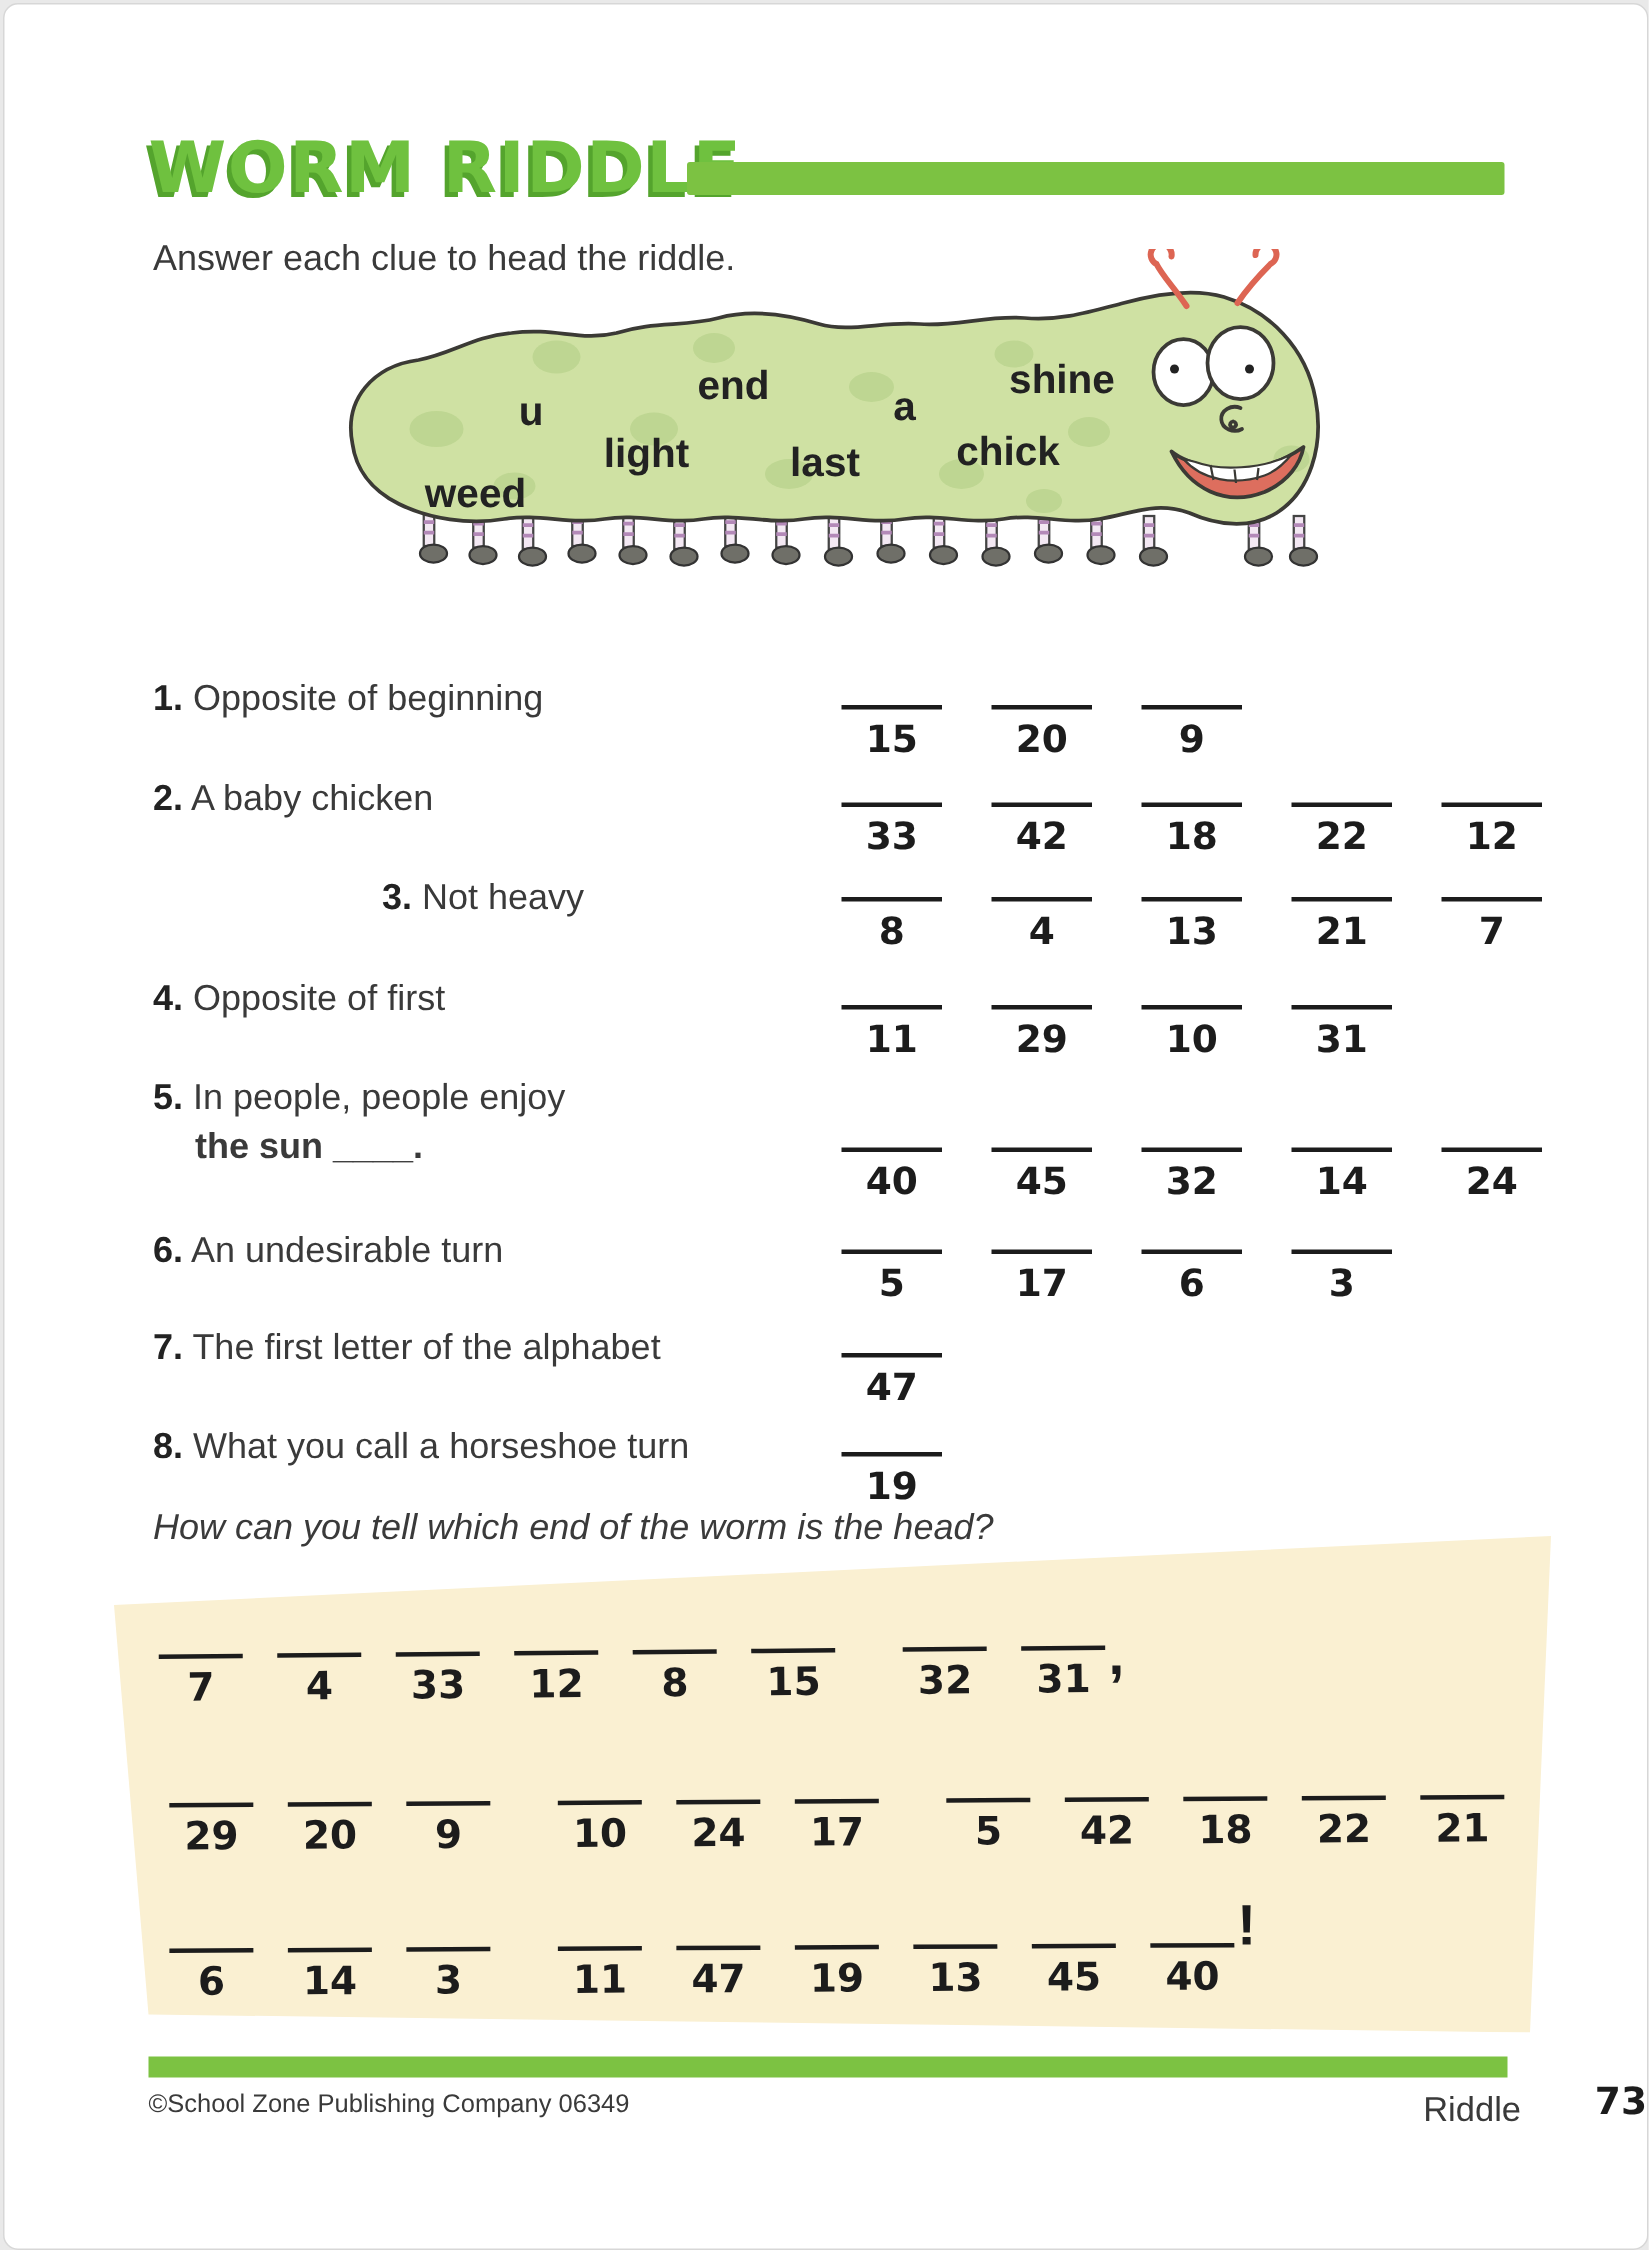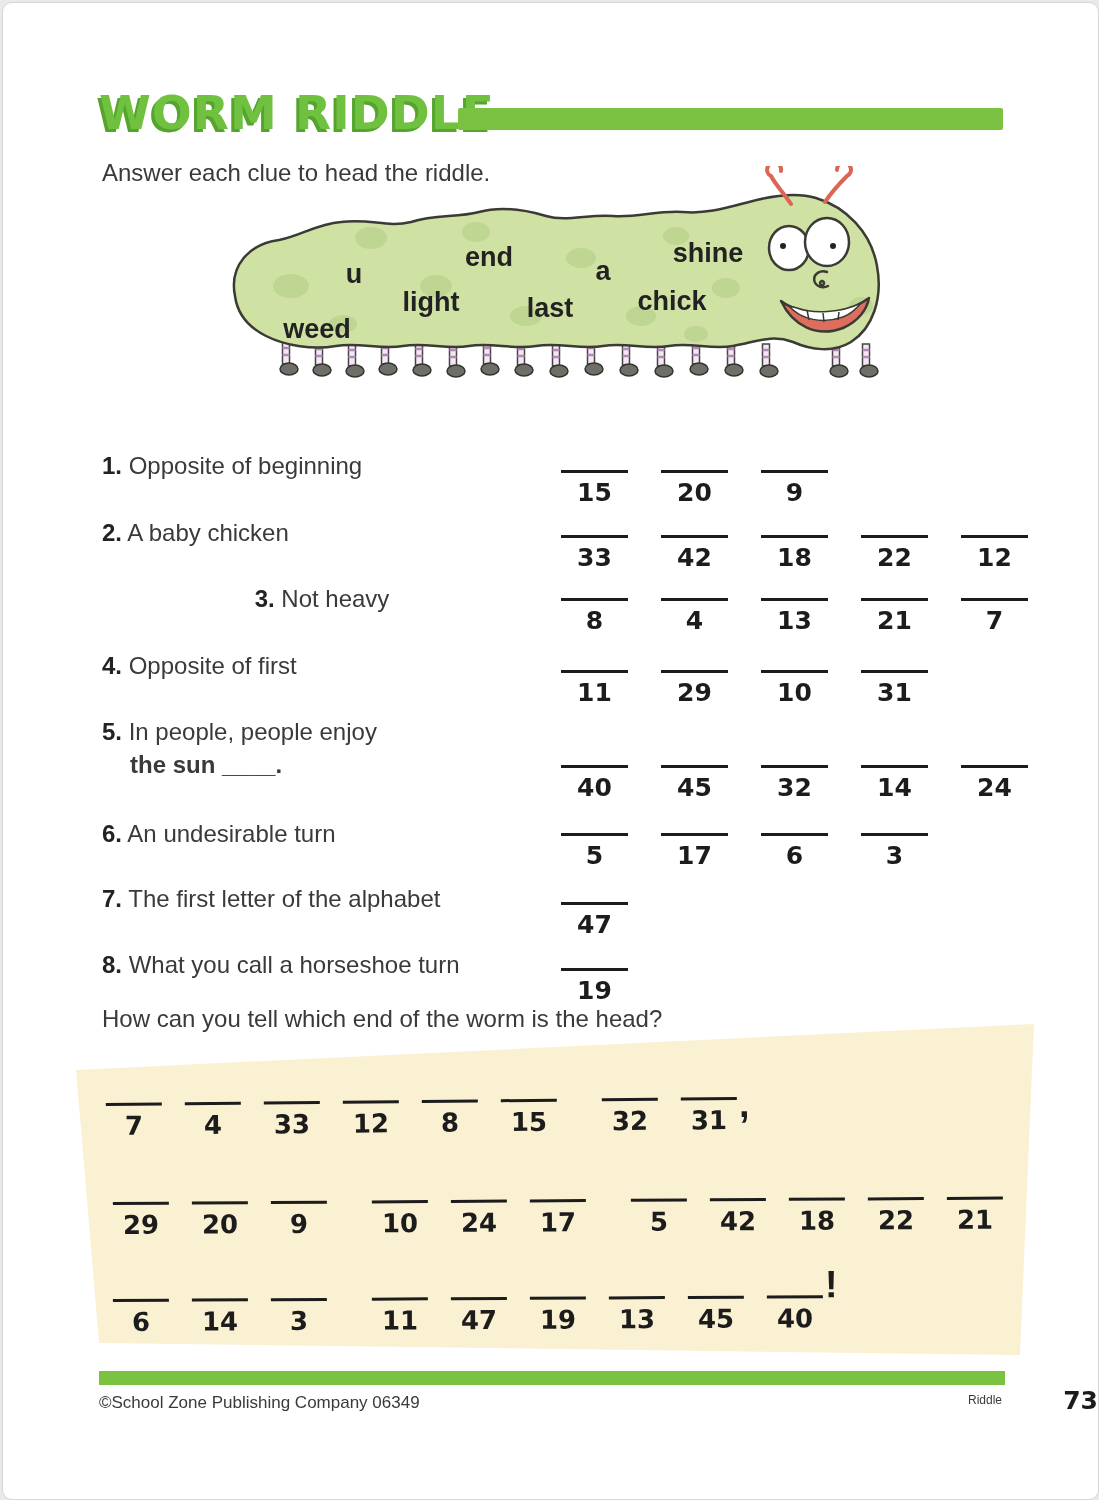--- a/index.html
+++ b/index.html
@@ -32,21 +32,21 @@
   .clue-num{font-weight:bold;color:#222;}
   .clue-line2{padding-left:28px;font-weight:bold;}
   .blanks{
     position:absolute;left:558px;display:flex;gap:33px;
   }
   .blank{
     width:67px;border-top:3px solid #1c1c1c;padding-top:5px;text-align:center;
     font-size:25px;font-weight:600;color:#1c1c1c;font-family:"DejaVu Sans", sans-serif;
   }
   .question{
-    position:absolute;left:99px;top:1002px;font-size:24px;color:#3a3a3a;
+    position:absolute;left:99px;top:1002px;font-size:24px;color:#3a3a3a;font-style:italic;
   }
   
   .answer-panel{
     position:absolute;left:60px;top:1012px;width:985px;height:348px;
     background:#faf0d2;
     clip-path:polygon(13px 55px, 971px 9px, 957px 340px, 36px 328px);
   }
   .answer-row{
     position:absolute;display:flex;align-items:flex-start;
     transform-origin:left center;
@@ -63,21 +63,21 @@
   }
   .apunct.comma{transform:translateY(-12px);}
   .apunct.bang{transform:translateY(-30px);}
   
   .footer-bar{
     position:absolute;left:96px;top:1368px;width:906px;height:14px;background:#7cc242;
   }
   .copyright{position:absolute;left:96px;top:1390px;font-size:17px;color:#3a3a3a;}
   .page-number{position:absolute;left:0;right:0;top:1383px;text-align:right;
     font-size:25px;font-weight:600;color:#1c1c1c;font-family:"DejaVu Sans", sans-serif;}
-  .section-label{position:absolute;right:96px;top:1390px;font-size:12px;color:#3a3a3a;margin-left:36px;}
+  .section-label{position:absolute;right:84px;top:1390px;font-size:23px;color:#3a3a3a;margin-left:36px;}
   .worm-word{font-weight:bold;font-size:27px;fill:#222;font-family:"Liberation Sans",sans-serif;}
 </style>
 </head>
 <body>
 
 <div class="page">
 
   <div class="title">WORM RIDDLE</div>
   <div class="title-bar"></div>
   <div class="instruction">Answer each clue to head the riddle.</div>

